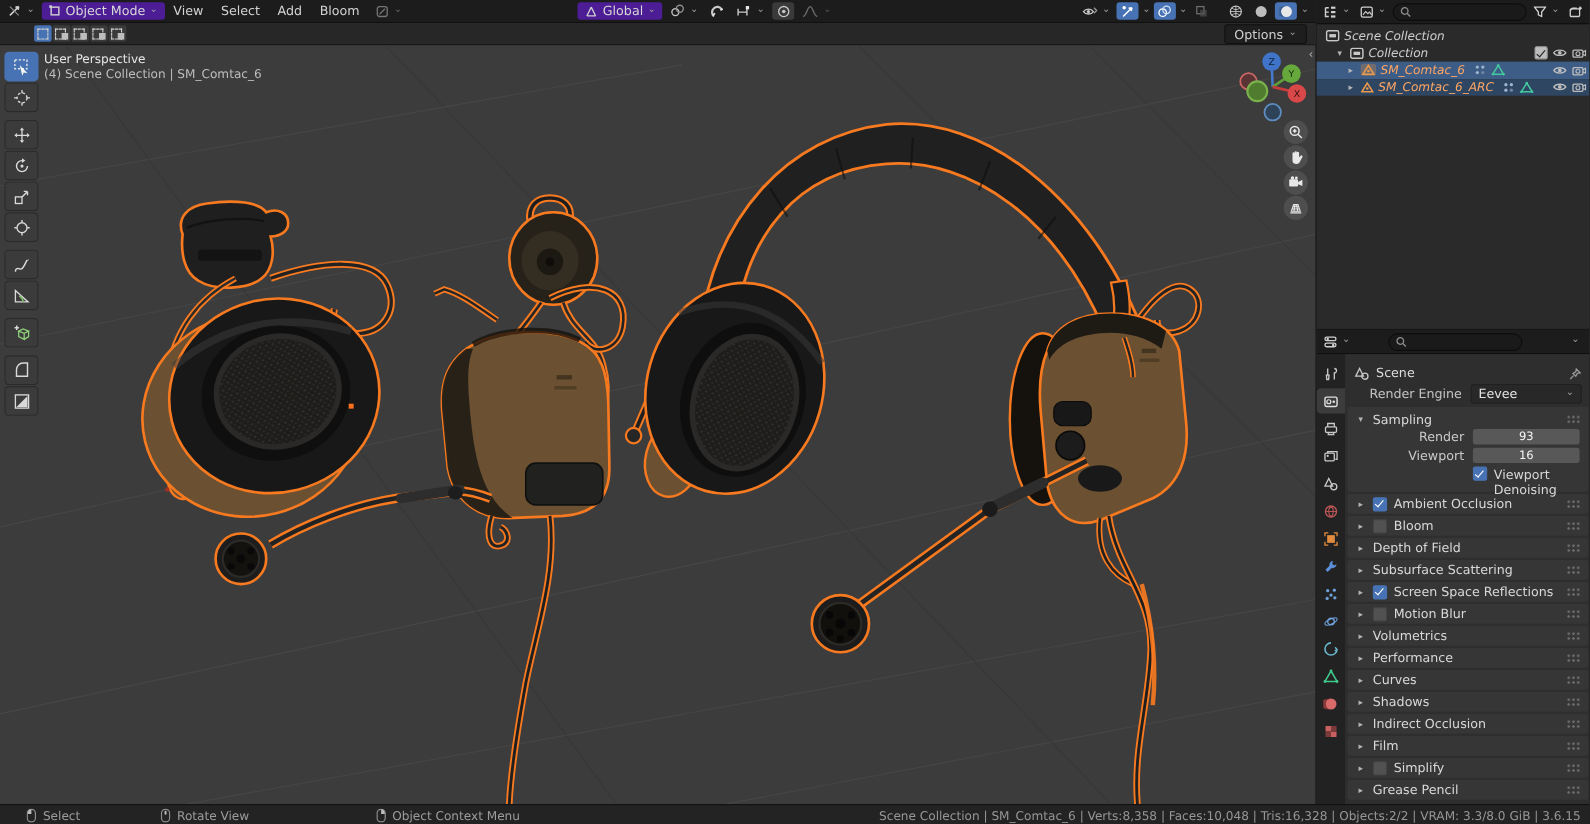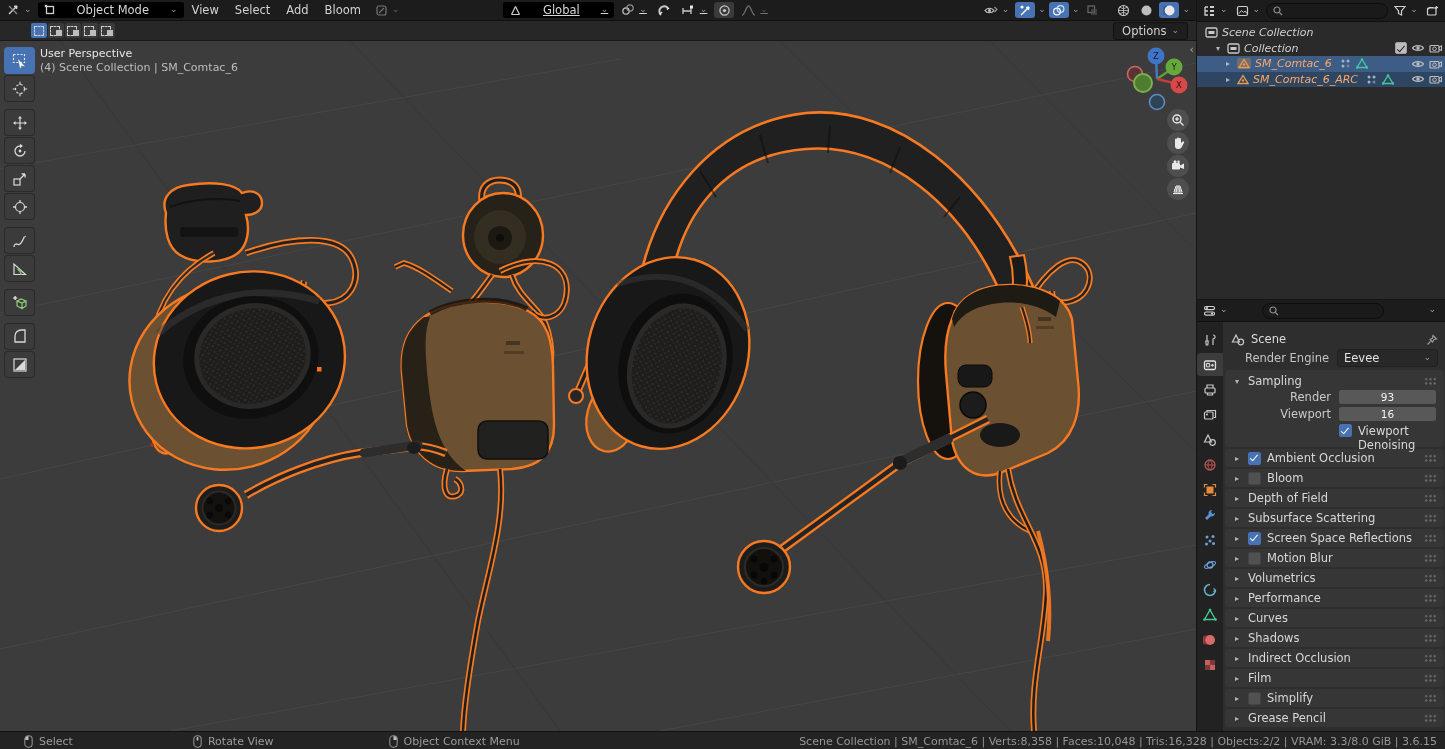--- a/index.html
+++ b/index.html
@@ -5,24 +5,24 @@
   html,body{margin:0;padding:0;background:#111;}
   #app{position:relative;width:1445px;height:749px;background:#3c3c3c;overflow:hidden;
        font-family:"DejaVu Sans",sans-serif;font-size:11.5px;color:#d6d6d6;
        -webkit-font-smoothing:antialiased;}
   
   #vp-header{position:absolute;left:0;top:0;width:1196px;height:20px;background:#1c1c1c;
              border-bottom:1px solid #101010;display:flex;align-items:center;z-index:5;}
   .hitem{display:flex;align-items:center;gap:4px;padding:0 6px;height:18px;border-radius:3px;white-space:nowrap;}
   .menu-label{padding:0 8px;color:#d2d2d2;}
   .chv{font-size:9px;color:#9a9a9a;line-height:1;transform:translateY(-1px);}
-  .pill{background:#000000;border-radius:3px;height:16px;display:flex;align-items:center;gap:21px;padding:0 6px;}
+  .pill{background:#4c1d95;border-radius:3px;height:16px;display:flex;align-items:center;gap:4px;padding:0 6px;}
   .iconbtn{width:20px;height:16px;border-radius:3px;display:flex;align-items:center;justify-content:center;}
   .iconbtn.on{background:#4772b3;}
-  .hdr-mid{position:absolute;left:503px;display:flex;align-items:center;gap:4px;text-decoration:underline;}
+  .hdr-mid{position:absolute;left:525px;display:flex;align-items:center;gap:4px;}
   .hdr-right{position:absolute;right:6px;display:flex;align-items:center;gap:3px;}
   #tool-settings{position:absolute;left:0;top:21px;width:1196px;height:19px;background:#272727;
                  border-bottom:1px solid #181818;display:flex;align-items:center;z-index:5;}
   #select-modes{display:flex;gap:1px;margin-left:31px;}
   .smode{width:16px;height:15px;background:#3a3a3a;border-radius:2px;display:flex;align-items:center;justify-content:center;}
   .smode.on{background:#4772b3;}
   .dashbox{width:8px;height:8px;border:1px dashed #cfcfcf;}
   .solidbox{width:6px;height:6px;background:#bdbdbd;margin-left:-4px;margin-top:4px;}
   #options-btn{position:absolute;right:8px;top:1px;height:16px;background:#1e1e1e;border:1px solid #111;
                border-radius:3px;display:flex;align-items:center;gap:5px;padding:0 8px;color:#d0d0d0;}
@@ -890,21 +890,21 @@
   </div>
 
   <div id="status">
     <div class="st-item">
       <svg width="9" height="13" viewBox="0 0 9 13">
         <rect x="0.8" y="0.8" width="7.4" height="11.4" rx="3.5" fill="none" stroke="#8f8f8f" stroke-width="1.1"></rect>
         <path d="M1.2,5 a3.3,4 0 0 1 3.3,-4 v4 Z" fill="#bdbdbd"></path>
       </svg>
       <span>Select</span>
     </div>
-    <div class="st-item" style="margin-left:120px;">
+    <div class="st-item" style="margin-left:73px;">
       <svg width="9" height="13" viewBox="0 0 9 13">
         <rect x="0.8" y="0.8" width="7.4" height="11.4" rx="3.5" fill="none" stroke="#8f8f8f" stroke-width="1.1"></rect>
         <rect x="3.6" y="2" width="1.8" height="3.6" rx="0.9" fill="#bdbdbd"></rect>
       </svg>
       <span>Rotate View</span>
     </div>
     <div class="st-item" style="margin-left:115px;">
       <svg width="9" height="13" viewBox="0 0 9 13">
         <rect x="0.8" y="0.8" width="7.4" height="11.4" rx="3.5" fill="none" stroke="#8f8f8f" stroke-width="1.1"></rect>
         <path d="M7.8,5 a3.3,4 0 0 0 -3.3,-4 v4 Z" fill="#bdbdbd"></path>

